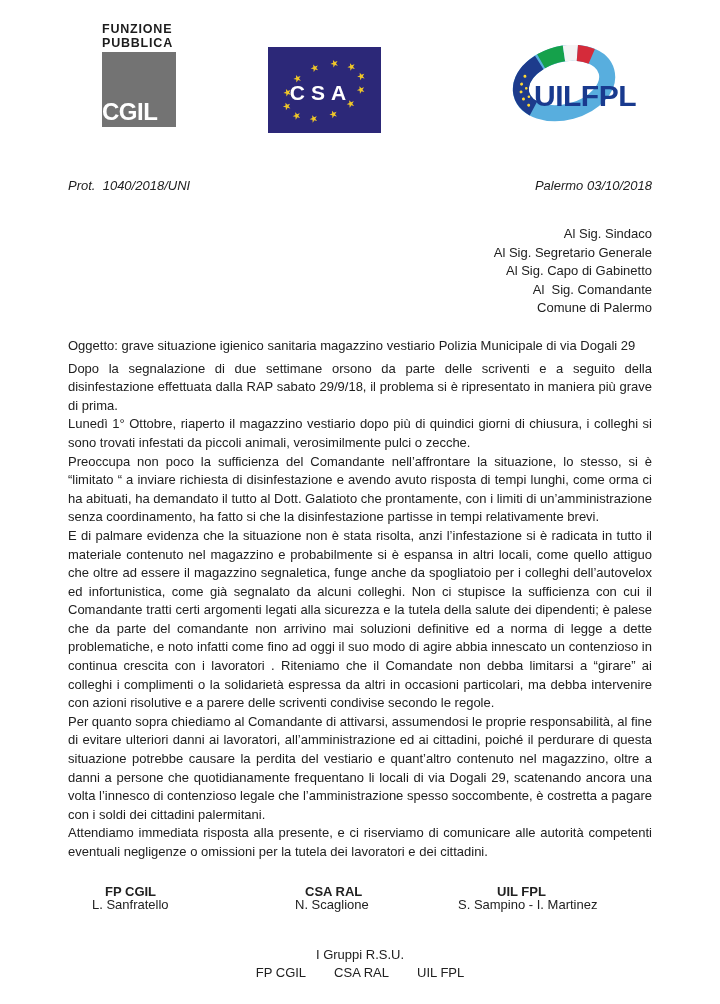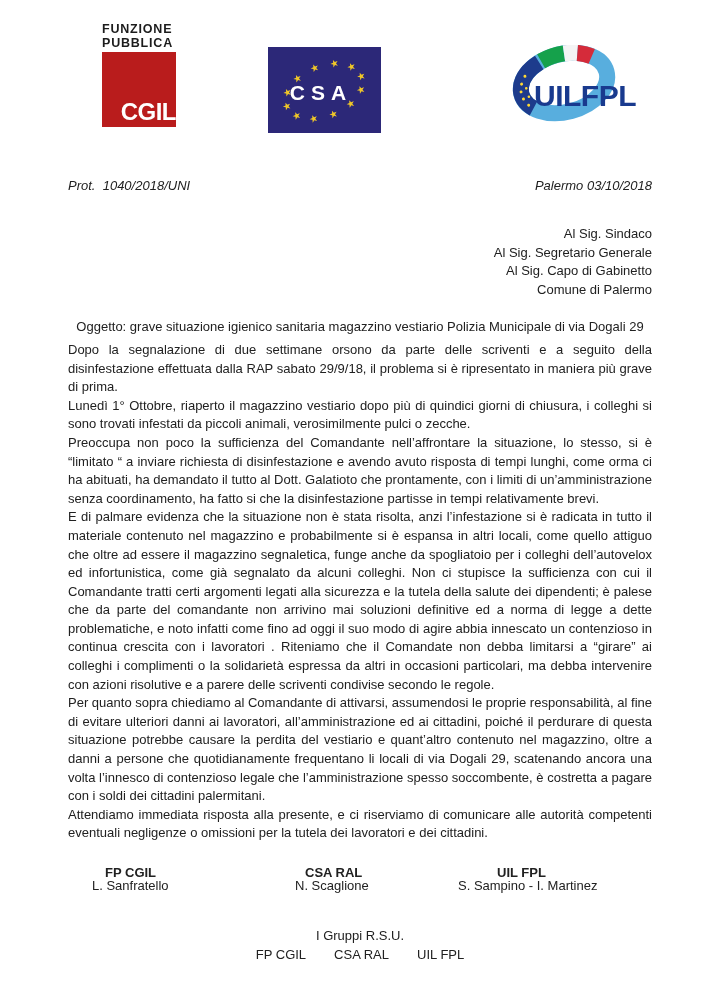--- a/index.html
+++ b/index.html
@@ -10,30 +10,30 @@
     padding:20px 68px 0 68px;
     background:#ffffff;
     font-family:"Liberation Sans", sans-serif;
     color:#212121;
     overflow:hidden;
   }
   
   .logos-row{display:flex;justify-content:space-between;align-items:flex-start;height:118px;margin-left:34px;}
   .cgil-logo{margin-top:2px;width:76px;}
   .cgil-top{font-size:12.5px;font-weight:800;letter-spacing:0.8px;line-height:1.12;color:#1c1c1c;}
-  .cgil-box{margin-top:2px;width:74px;height:75px;background:#b91c1c;display:flex;align-items:flex-end;justify-content:flex-end;}
+  .cgil-box{margin-top:2px;width:74px;height:75px;background:#737373;display:flex;align-items:flex-end;justify-content:flex-start;}
   .cgil-box span{color:#ffffff;font-weight:800;font-size:24px;letter-spacing:-0.5px;line-height:1;padding-bottom:3px;}
   .csa-logo{margin-top:27px;margin-right:36px;}
   .uilfpl-logo{margin-top:25px;}
   
   .prot-row{display:flex;justify-content:space-between;margin-top:39px;font-size:13px;line-height:18px;font-style:italic;}
   .prot-left{white-space:pre-wrap;}
   .recipients{margin-top:30px;text-align:right;font-size:13px;line-height:18.6px;}
   .recipients div{white-space:pre-wrap;}
-  .subject{margin-top:19px;font-size:13px;line-height:18.6px;text-align:center;}
+  .subject{margin-top:19px;font-size:13px;line-height:18.6px;}
   
   .body-text{margin-top:4px;}
   .body-text p{margin:0;font-size:13px;line-height:18.6px;text-align:justify;}
   
   .signatures{position:relative;height:56px;margin-top:22px;font-size:13px;}
   .sig-org{position:absolute;top:0;font-weight:700;}
   .sig-name{position:absolute;top:13px;}
   .sig-org.c1{left:37px;} .sig-org.c2{left:237px;} .sig-org.c3{left:429px;}
   .sig-name.c1{left:24px;} .sig-name.c2{left:227px;} .sig-name.c3{left:390px;}
   
@@ -103,20 +103,21 @@
 
   <div class="prot-row">
     <span class="prot-left">Prot.  1040/2018/UNI</span>
     <span>Palermo 03/10/2018</span>
   </div>
 
   <div class="recipients">
     <div>Al Sig. Sindaco</div>
     <div>Al Sig. Segretario Generale</div>
     <div>Al Sig. Capo di Gabinetto</div>
+    <div>Al  Sig. Comandante</div>
     <div>Comune di Palermo</div>
   </div>
 
   <div class="subject">Oggetto: grave situazione igienico sanitaria magazzino vestiario Polizia Municipale di via Dogali 29</div>
 
   <div class="body-text">
     <p>Dopo la segnalazione di due settimane orsono da parte delle scriventi e a seguito della disinfestazione effettuata dalla RAP sabato 29/9/18, il problema si è ripresentato in maniera più grave di prima.</p>
     <p>Lunedì 1° Ottobre, riaperto il magazzino vestiario dopo più di quindici giorni di chiusura, i colleghi si sono trovati infestati da piccoli animali, verosimilmente pulci o zecche.</p>
     <p>Preoccupa non poco la sufficienza del Comandante nell’affrontare la situazione, lo stesso, si è “limitato “ a inviare richiesta di disinfestazione e avendo avuto risposta di tempi lunghi, come orma ci ha abituati, ha demandato il tutto al Dott. Galatioto che prontamente, con i limiti di un’amministrazione senza coordinamento, ha fatto si che la disinfestazione partisse in tempi relativamente brevi.</p>
     <p>E di palmare evidenza che la situazione non è stata risolta, anzi l’infestazione si è radicata in tutto il materiale contenuto nel magazzino e probabilmente si è espansa in altri locali, come quello attiguo che oltre ad essere il magazzino segnaletica, funge anche da spogliatoio per i colleghi dell’autovelox ed infortunistica, come già segnalato da alcuni colleghi. Non ci stupisce la sufficienza con cui il Comandante tratti certi argomenti legati alla sicurezza e la tutela della salute dei dipendenti;  è palese che da parte del comandante non arrivino mai soluzioni definitive ed a norma di legge a dette problematiche, e noto infatti come fino ad oggi il suo modo di agire abbia innescato un contenzioso in continua crescita con i lavoratori . Riteniamo che il Comandate non debba limitarsi a “girare” ai colleghi i complimenti o la solidarietà espressa da altri in occasioni particolari, ma debba intervenire con azioni risolutive e a parere delle scriventi condivise secondo le regole.</p>

